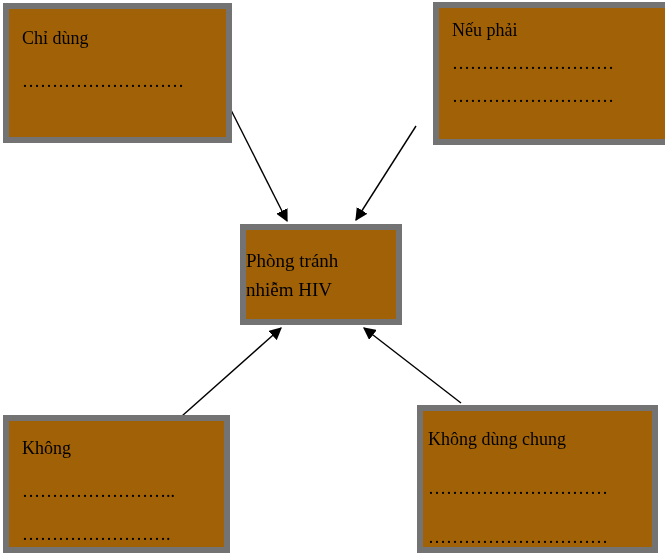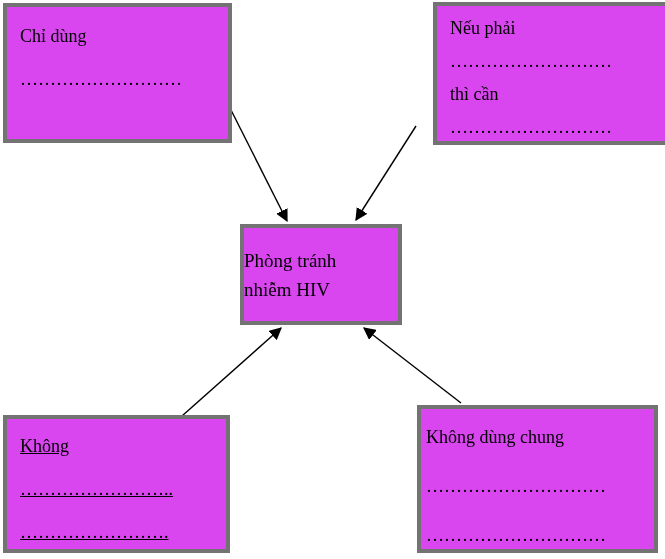--- a/index.html
+++ b/index.html
@@ -19,22 +19,22 @@
   .arrows {
     position: absolute;
     left: 0;
     top: 0;
     width: 665px;
     height: 559px;
     pointer-events: none;
   }
   .box {
     position: absolute;
-    border: 4px solid #737373;
-    background: #d946ef;
+    border: 6px solid #737373;
+    background: #a16207;
     box-sizing: border-box;
     font-size: 18px;
   }
   .line {
     white-space: nowrap;
     overflow: hidden;
   }
   .box-top-left {
     left: 3px; top: 3px; width: 229px; height: 140px;
     padding: 8px 8px 0 13px;
@@ -42,21 +42,20 @@
   .box-top-left .line { line-height: 43px; }
   .box-top-right {
     left: 417px; top: 2px; width: 239px; height: 143px;
     padding: 6px 8px 0 13px;
     margin-left: 16px;
   }
   .box-top-right .line { line-height: 33px; }
   .box-bottom-left {
     left: 3px; top: 415px; width: 227px; height: 138px;
     padding: 6px 8px 0 13px;
-    text-decoration: underline;
   }
   .box-bottom-left .line { line-height: 43px; }
   .box-bottom-right {
     left: 417px; top: 405px; width: 241px; height: 148px;
     padding: 4px 8px 0 5px;
   }
   .box-bottom-right .line { line-height: 49px; }
   .box-center {
     left: 240px; top: 224px; width: 162px; height: 101px;
     display: flex;
@@ -86,21 +85,20 @@
   </svg>
 
   <div class="box box-top-left">
     <div class="line">Chỉ dùng</div>
     <div class="line">………………………</div>
   </div>
 
   <div class="box box-top-right">
     <div class="line">Nếu phải</div>
     <div class="line">………………………</div>
-    <div class="line">thì cần</div>
     <div class="line">………………………</div>
   </div>
 
   <div class="box box-center">
     <div class="line">Phòng tránh</div>
     <div class="line">nhiễm HIV</div>
   </div>
 
   <div class="box box-bottom-left">
     <div class="line">Không</div>

